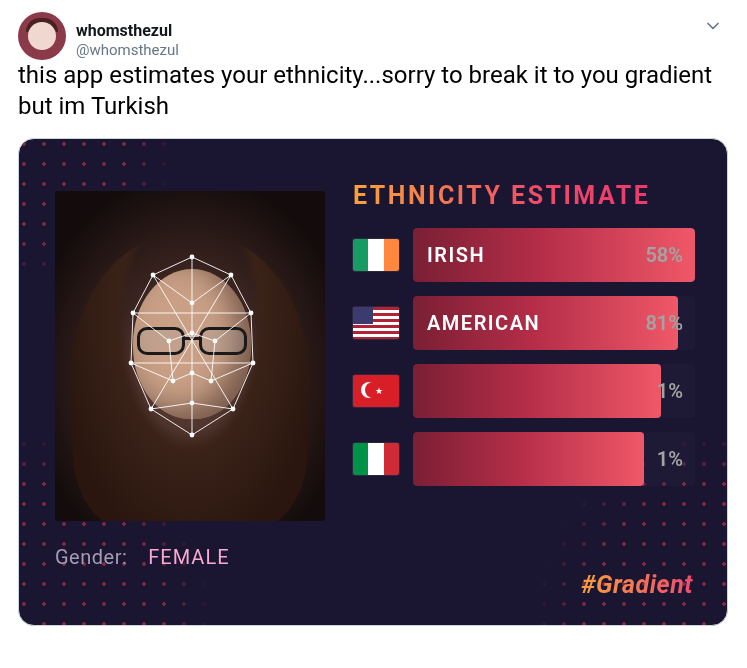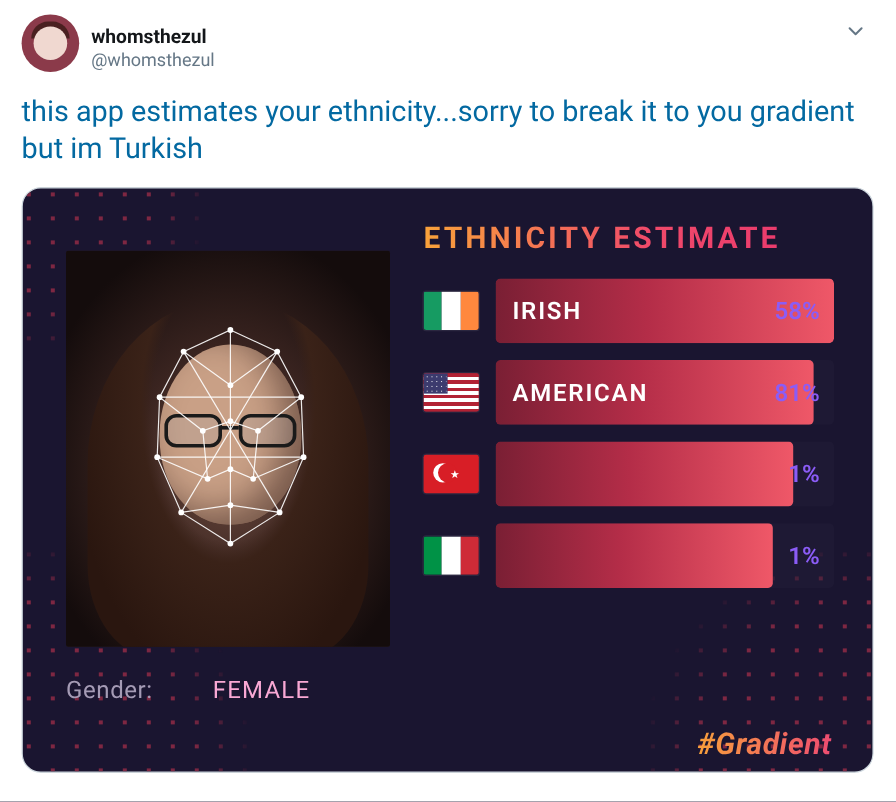--- a/index.html
+++ b/index.html
@@ -47,24 +47,24 @@
   .display-name { font-weight: 700; font-size: 16px; color: #14171a; }
   .handle { font-size: 15px; color: #657786; }
   .chevron {
     position: absolute;
     right: 6px;
     top: 4px;
     color: #657786;
   }
   .chevron svg { width: 20px; height: 20px; display: block; }
   .tweet-text {
-    margin-top: 18px;
+    margin-top: 0;
     font-size: 24px;
     line-height: 1.3;
-    color: #0369a1;
+    color: #000000;
     font-weight: 400;
   }
   .media {
     margin-top: 16px;
     border-radius: 16px;
     overflow: hidden;
     width: 710px;
     height: 488px;
     background: #1a1530;
     position: relative;
@@ -153,41 +153,42 @@
   }
   .mesh {
     position: absolute;
     left: 66px; top: 62px;
     width: 142px; height: 186px;
     pointer-events: none;
   }
   .gender-row {
     margin-top: 24px;
     display: flex;
-    gap: 50px;
+    gap: 21px;
     color: #c8c2d2;
     font-size: 20px;
     letter-spacing: 0.5px;
   }
   .gender-label { color: #a59bb5; }
   .gender-val { color: #f9a8d4; letter-spacing: 1px; }
 
   .right-col {
     flex: 1;
     padding-top: 2px;
   }
   .estimate-title {
     font-size: 25px;
     font-weight: 700;
     letter-spacing: 2.5px;
     background: linear-gradient(90deg, #f9a23a 0%, #f04a6a 55%, #e8356e 100%);
     -webkit-background-clip: text;
     background-clip: text;
     color: transparent;
     margin-bottom: 18px;
+    margin-top: 14px;
   }
   .bars { display: flex; flex-direction: column; gap: 14px; }
   .bar-row {
     display: flex;
     align-items: center;
     gap: 14px;
     height: 54px;
   }
   .flag {
     width: 46px;
@@ -259,26 +260,26 @@
     letter-spacing: 1.5px;
     color: #fff;
   }
   .bar-pct {
     position: absolute;
     right: 12px;
     top: 50%;
     transform: translateY(-50%);
     font-size: 20px;
     font-weight: 600;
-    color: #8b5cf6;
+    color: #a3a3a3;
   }
   .hashtag {
     position: absolute;
     right: 34px;
-    bottom: 8px;
+    bottom: 26px;
     font-size: 25px;
     font-style: italic;
     font-weight: 700;
     background: linear-gradient(90deg, #f7a03b 0%, #ee4c71 100%);
     -webkit-background-clip: text;
     background-clip: text;
     color: transparent;
     letter-spacing: 0.5px;
     margin-top: 44px;
   }

